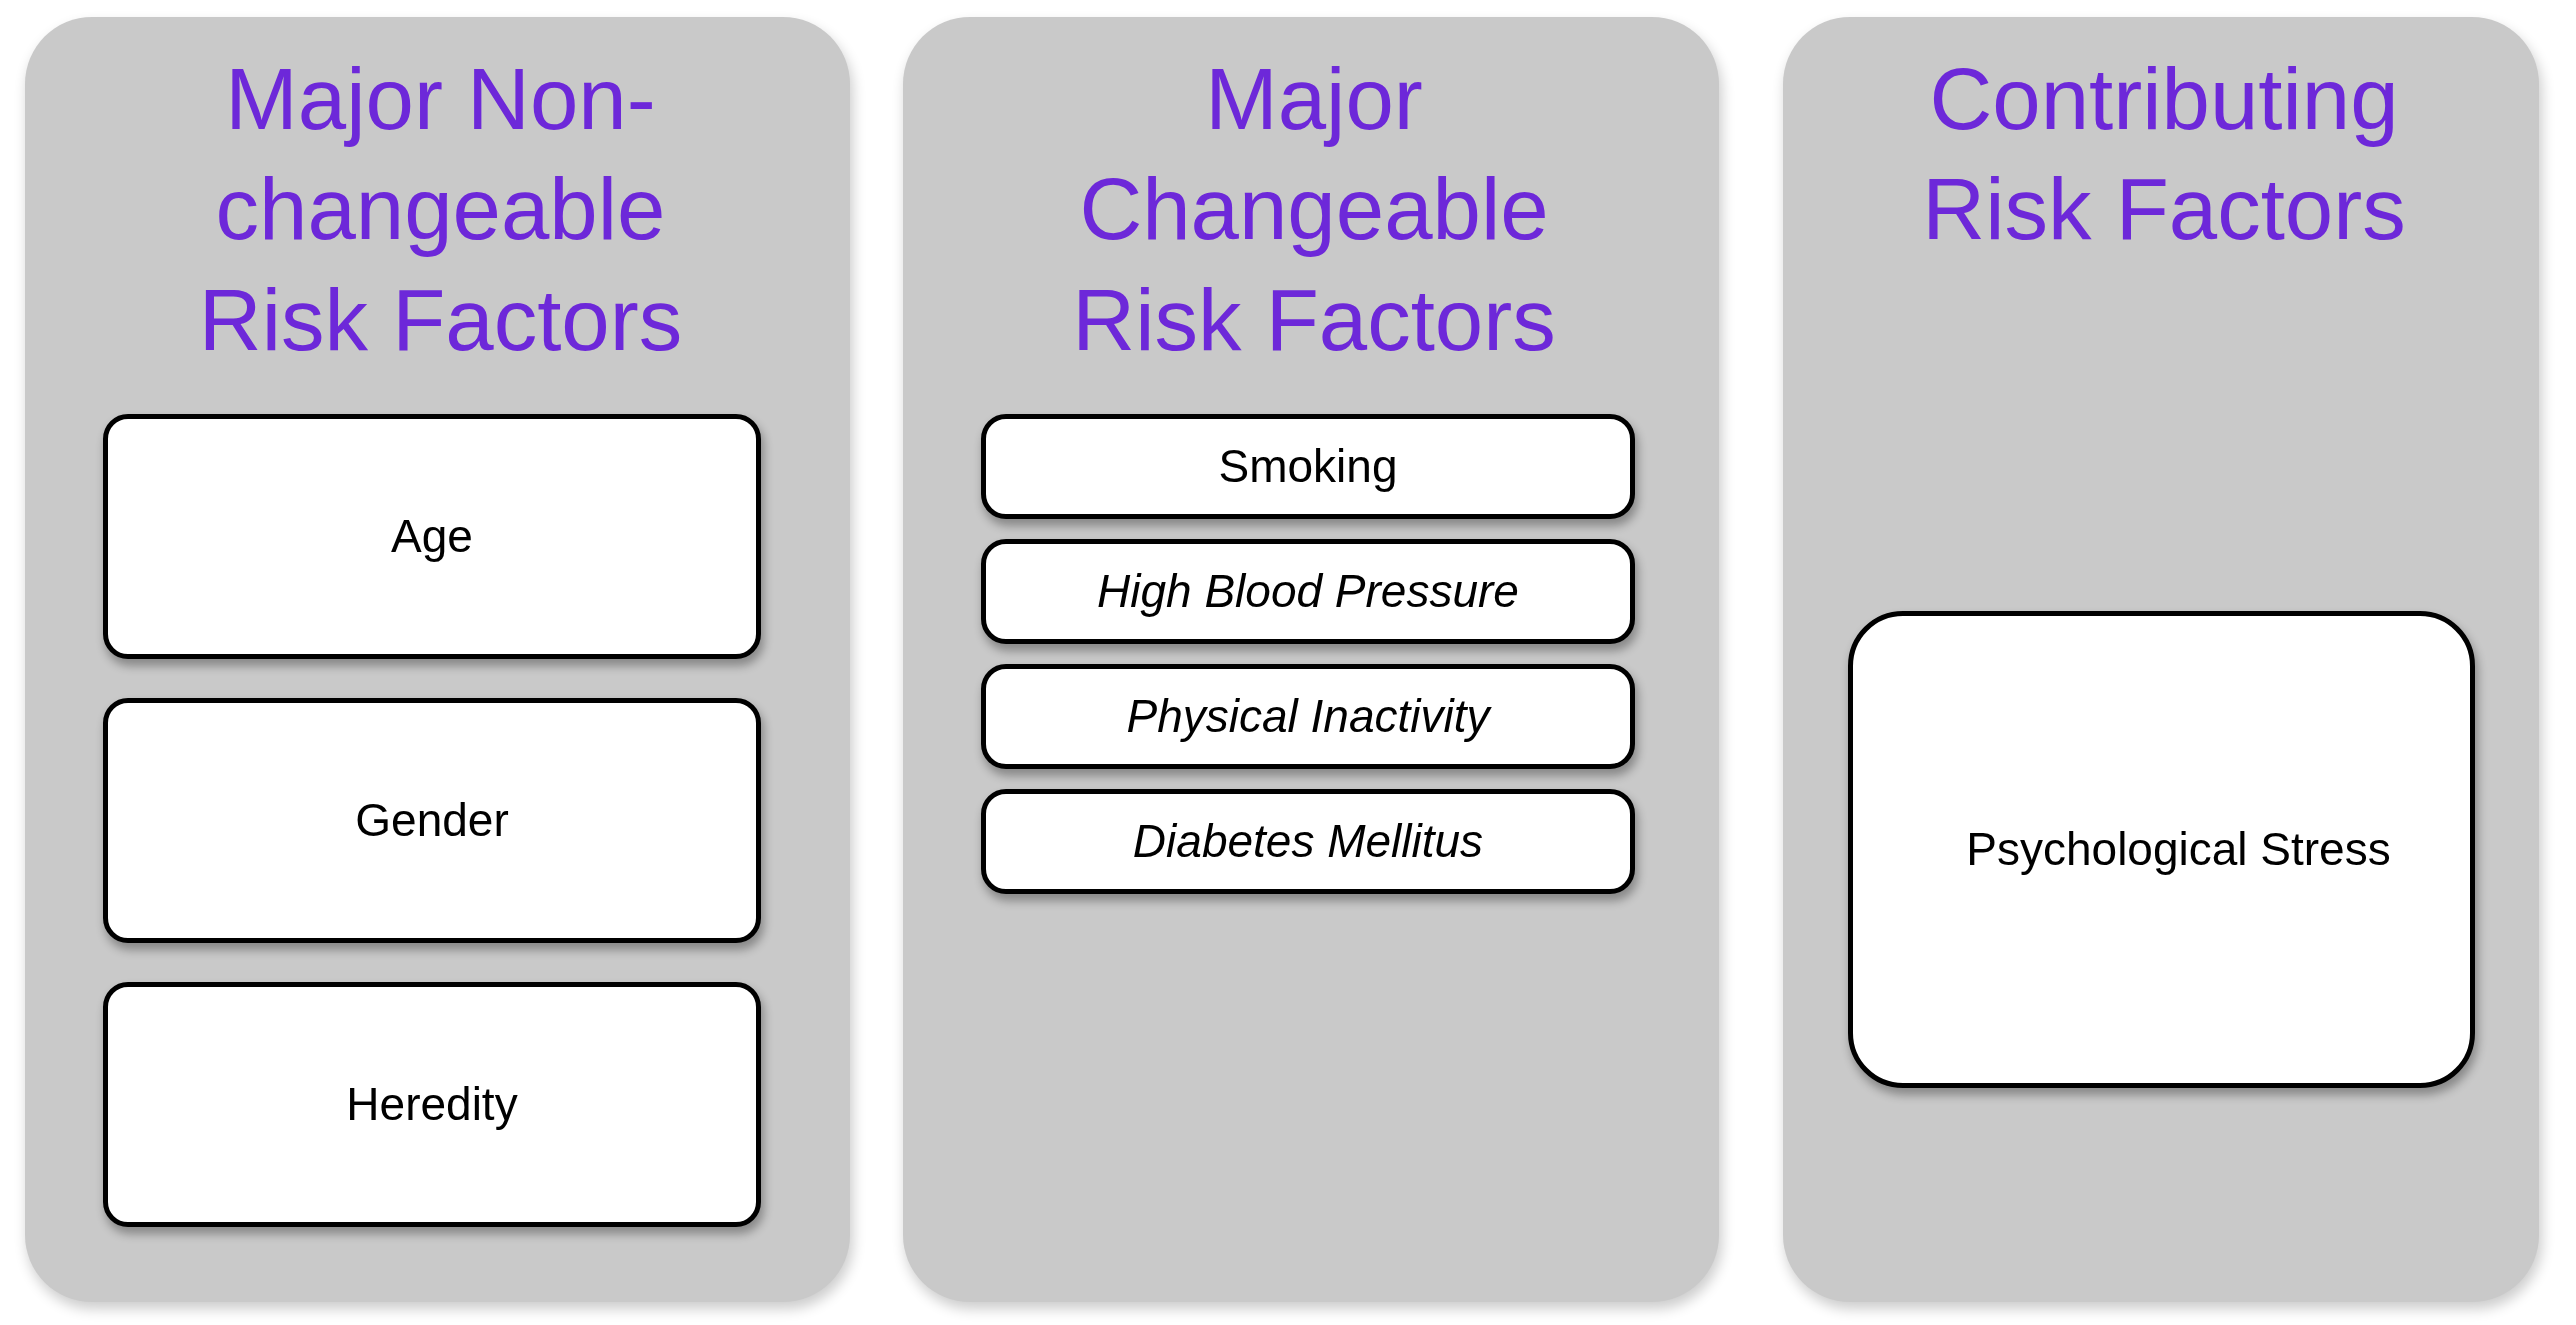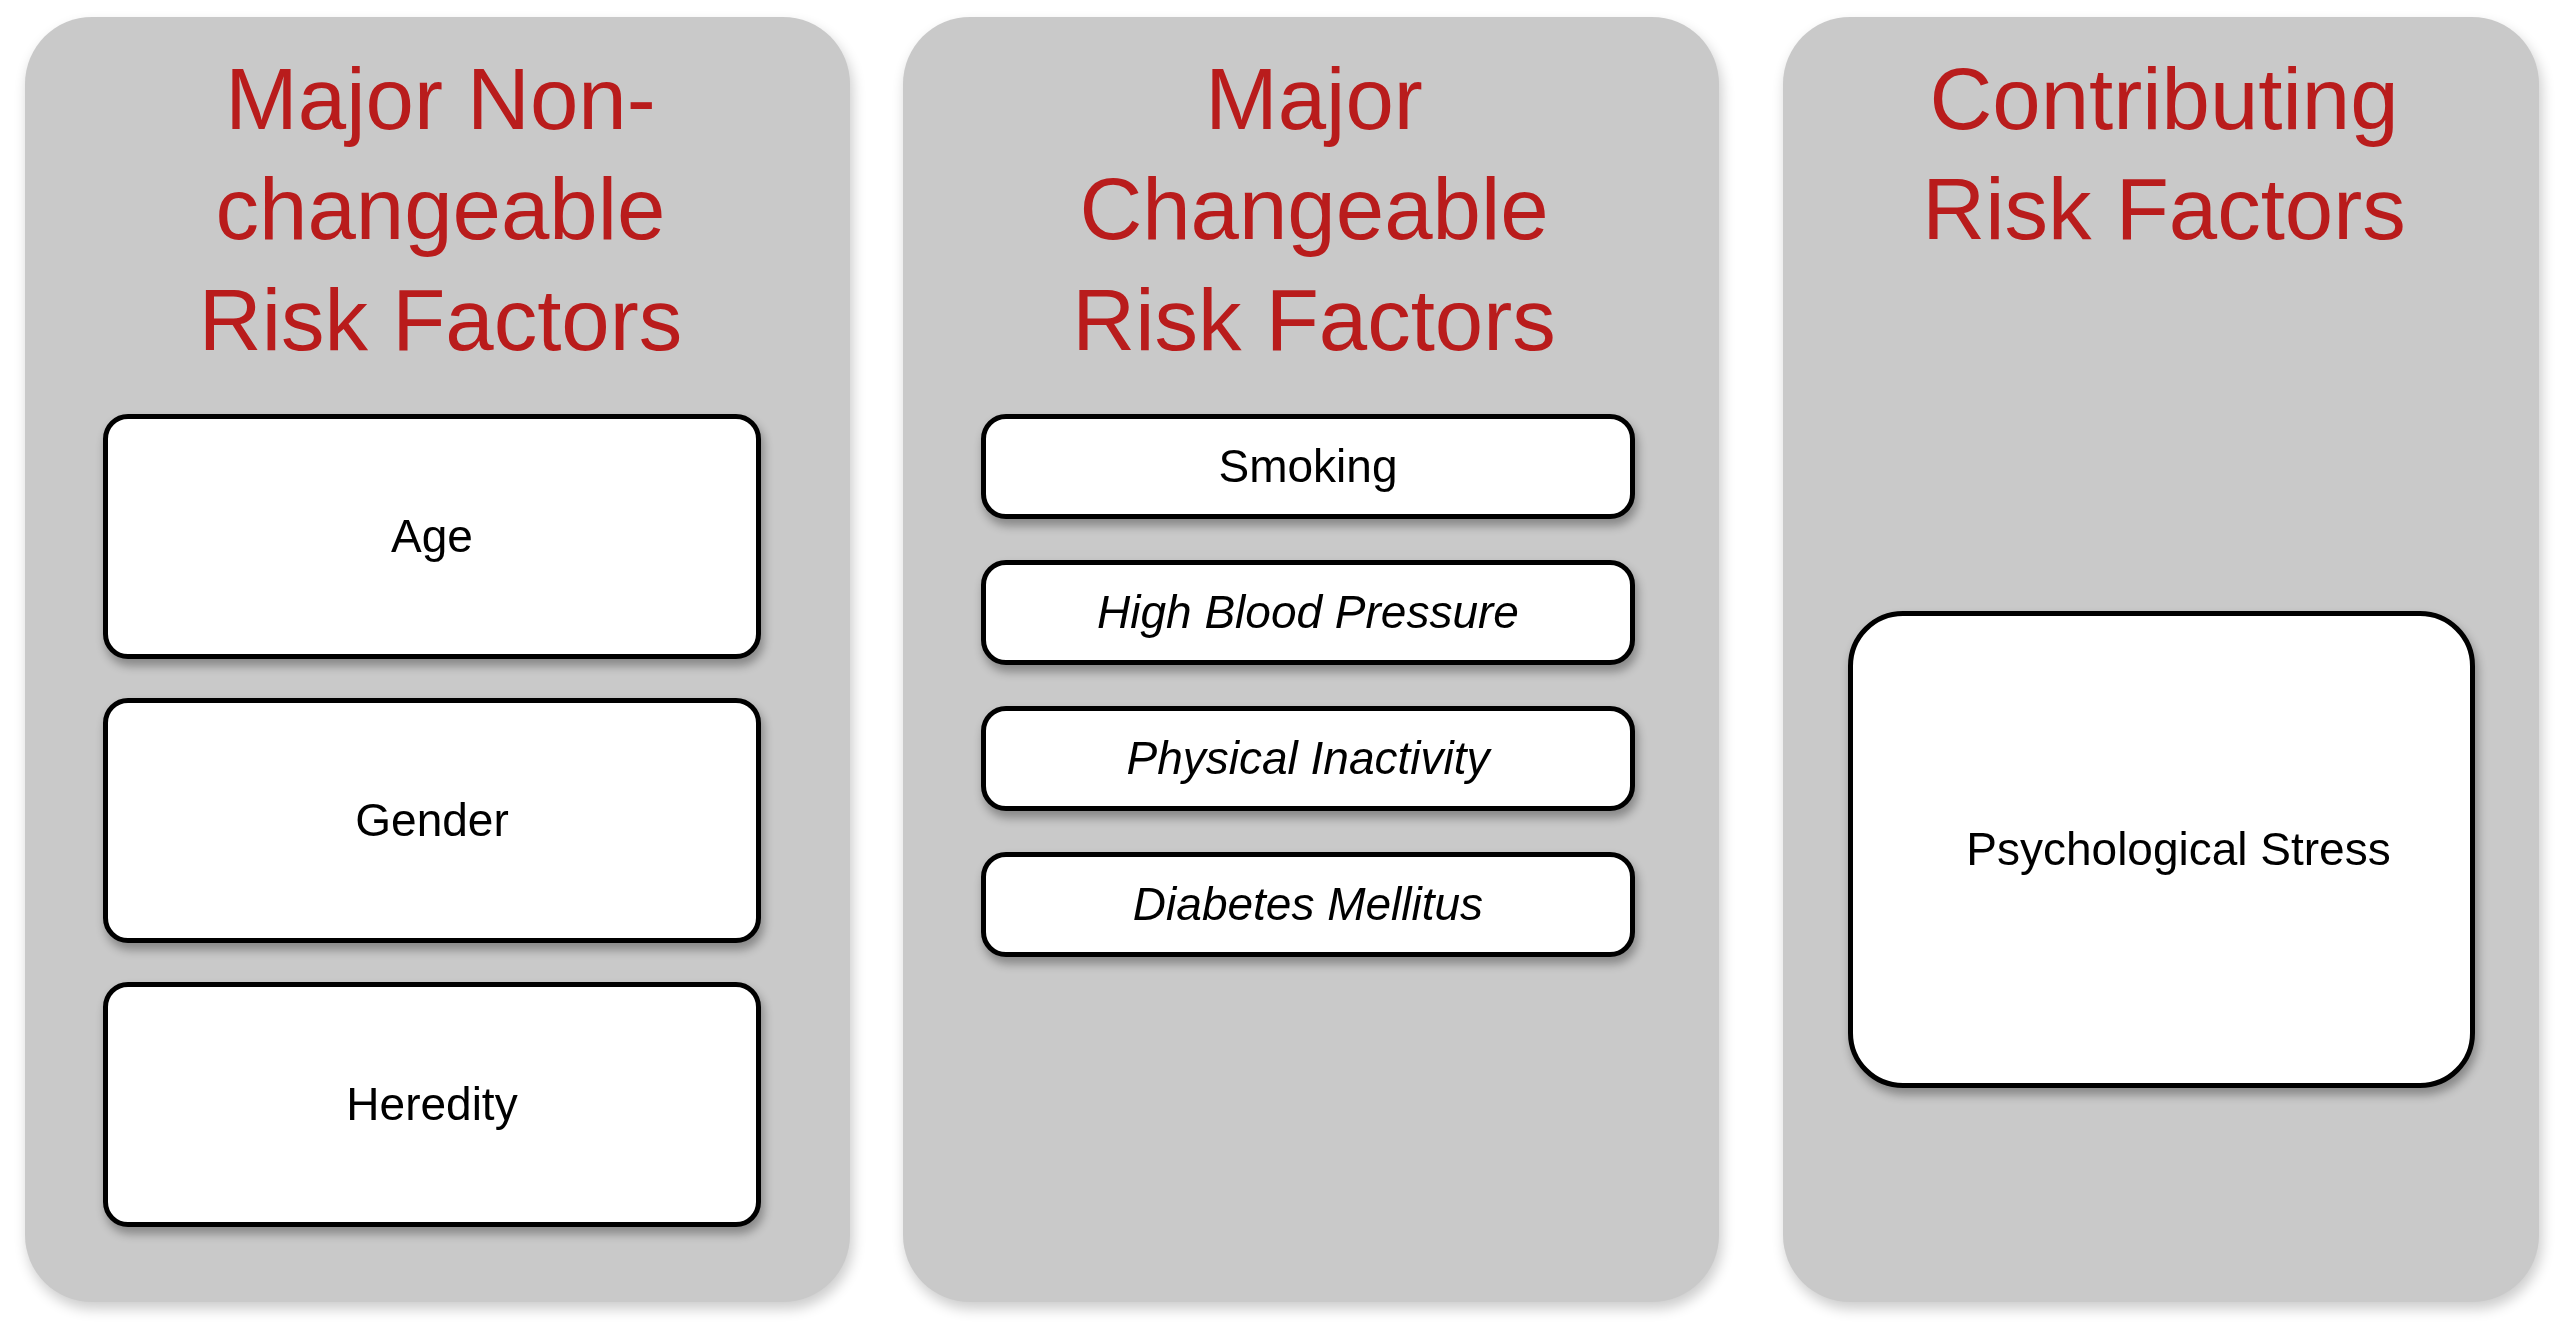--- a/index.html
+++ b/index.html
@@ -30,30 +30,30 @@
 
   .panel-title {
     position: absolute;
     top: 27px;
     left: 20px;
     right: 14px;
     text-align: center;
     font-size: 87px;
     line-height: 1.27;
     white-space: pre-line;
-    color: #b91c1c;
+    color: #6d28d9;
   }
 
   .boxes {
     position: absolute;
     display: flex;
     flex-direction: column;
   }
   .panel-1 .boxes { top: 397px; left: 78px; right: 89px; gap: 39px; }
-  .panel-2 .boxes { top: 397px; left: 78px; right: 84px; gap: 41px; }
+  .panel-2 .boxes { top: 397px; left: 78px; right: 84px; gap: 20px; }
 
   .risk-box {
     background: #ffffff;
     border: 5.6px solid #000000;
     border-radius: 25px;
     box-shadow: 2.1px 6.3px 9.8px rgba(0,0,0,0.32);
     display: flex;
     align-items: center;
     justify-content: center;
     text-align: center;

